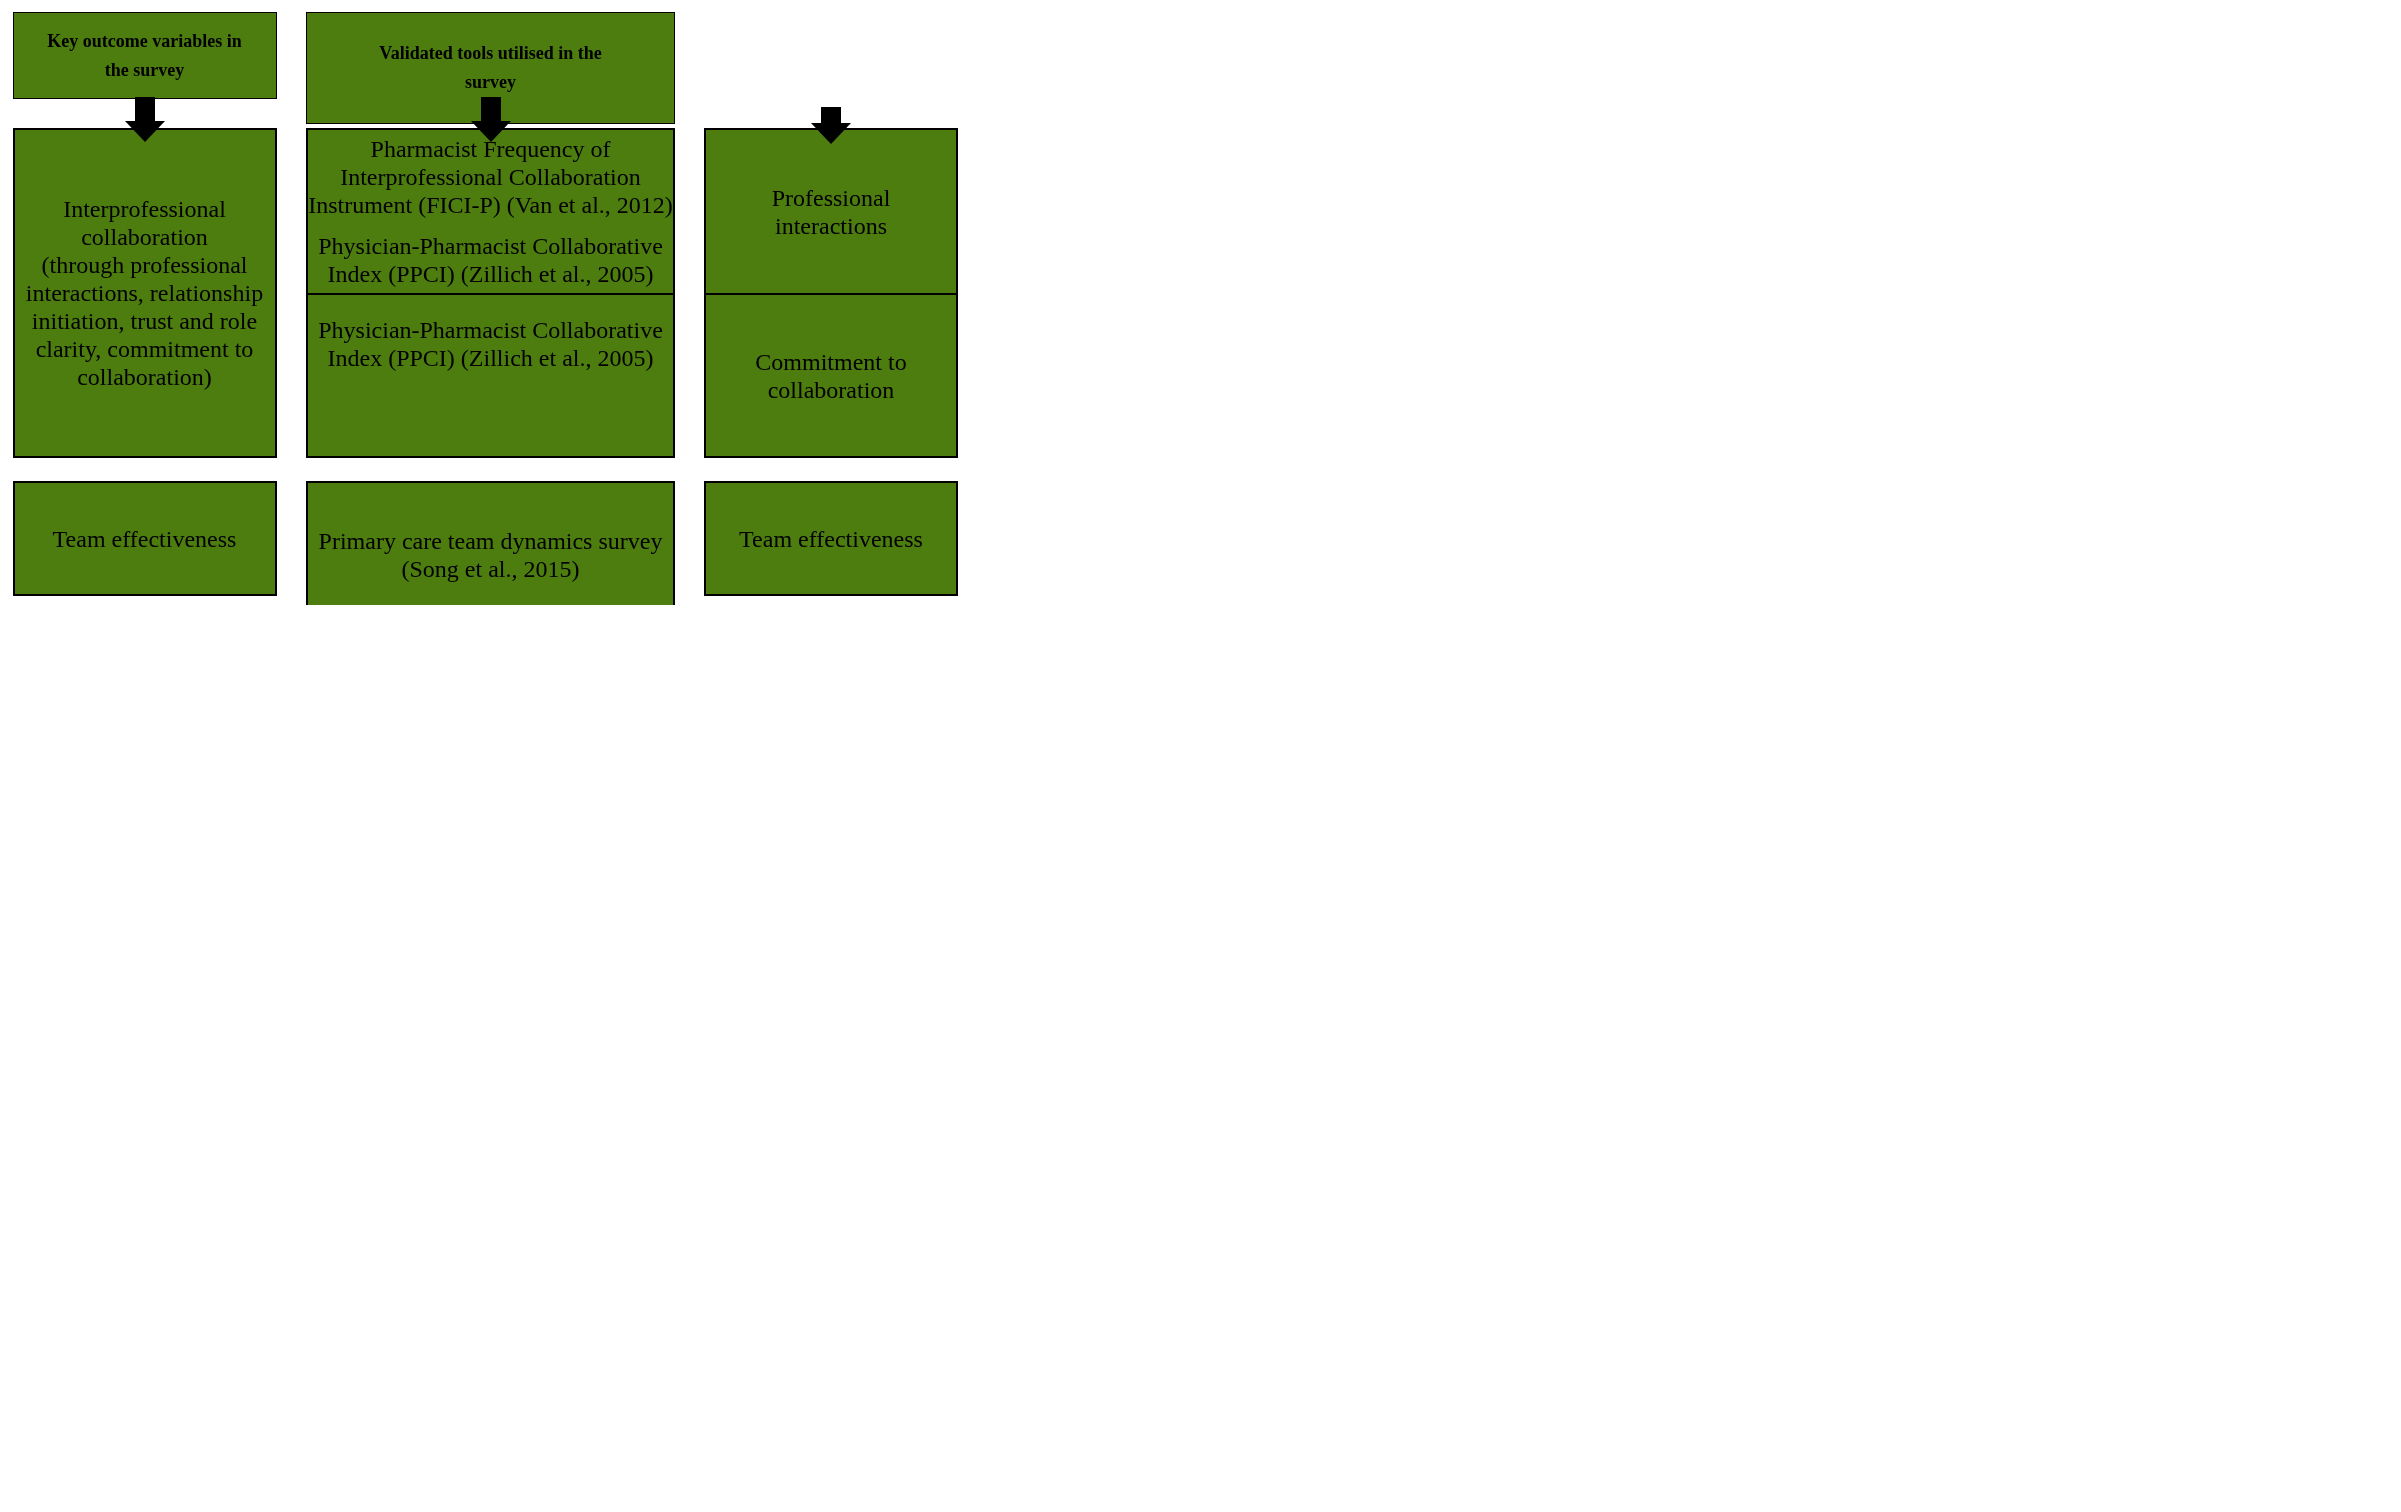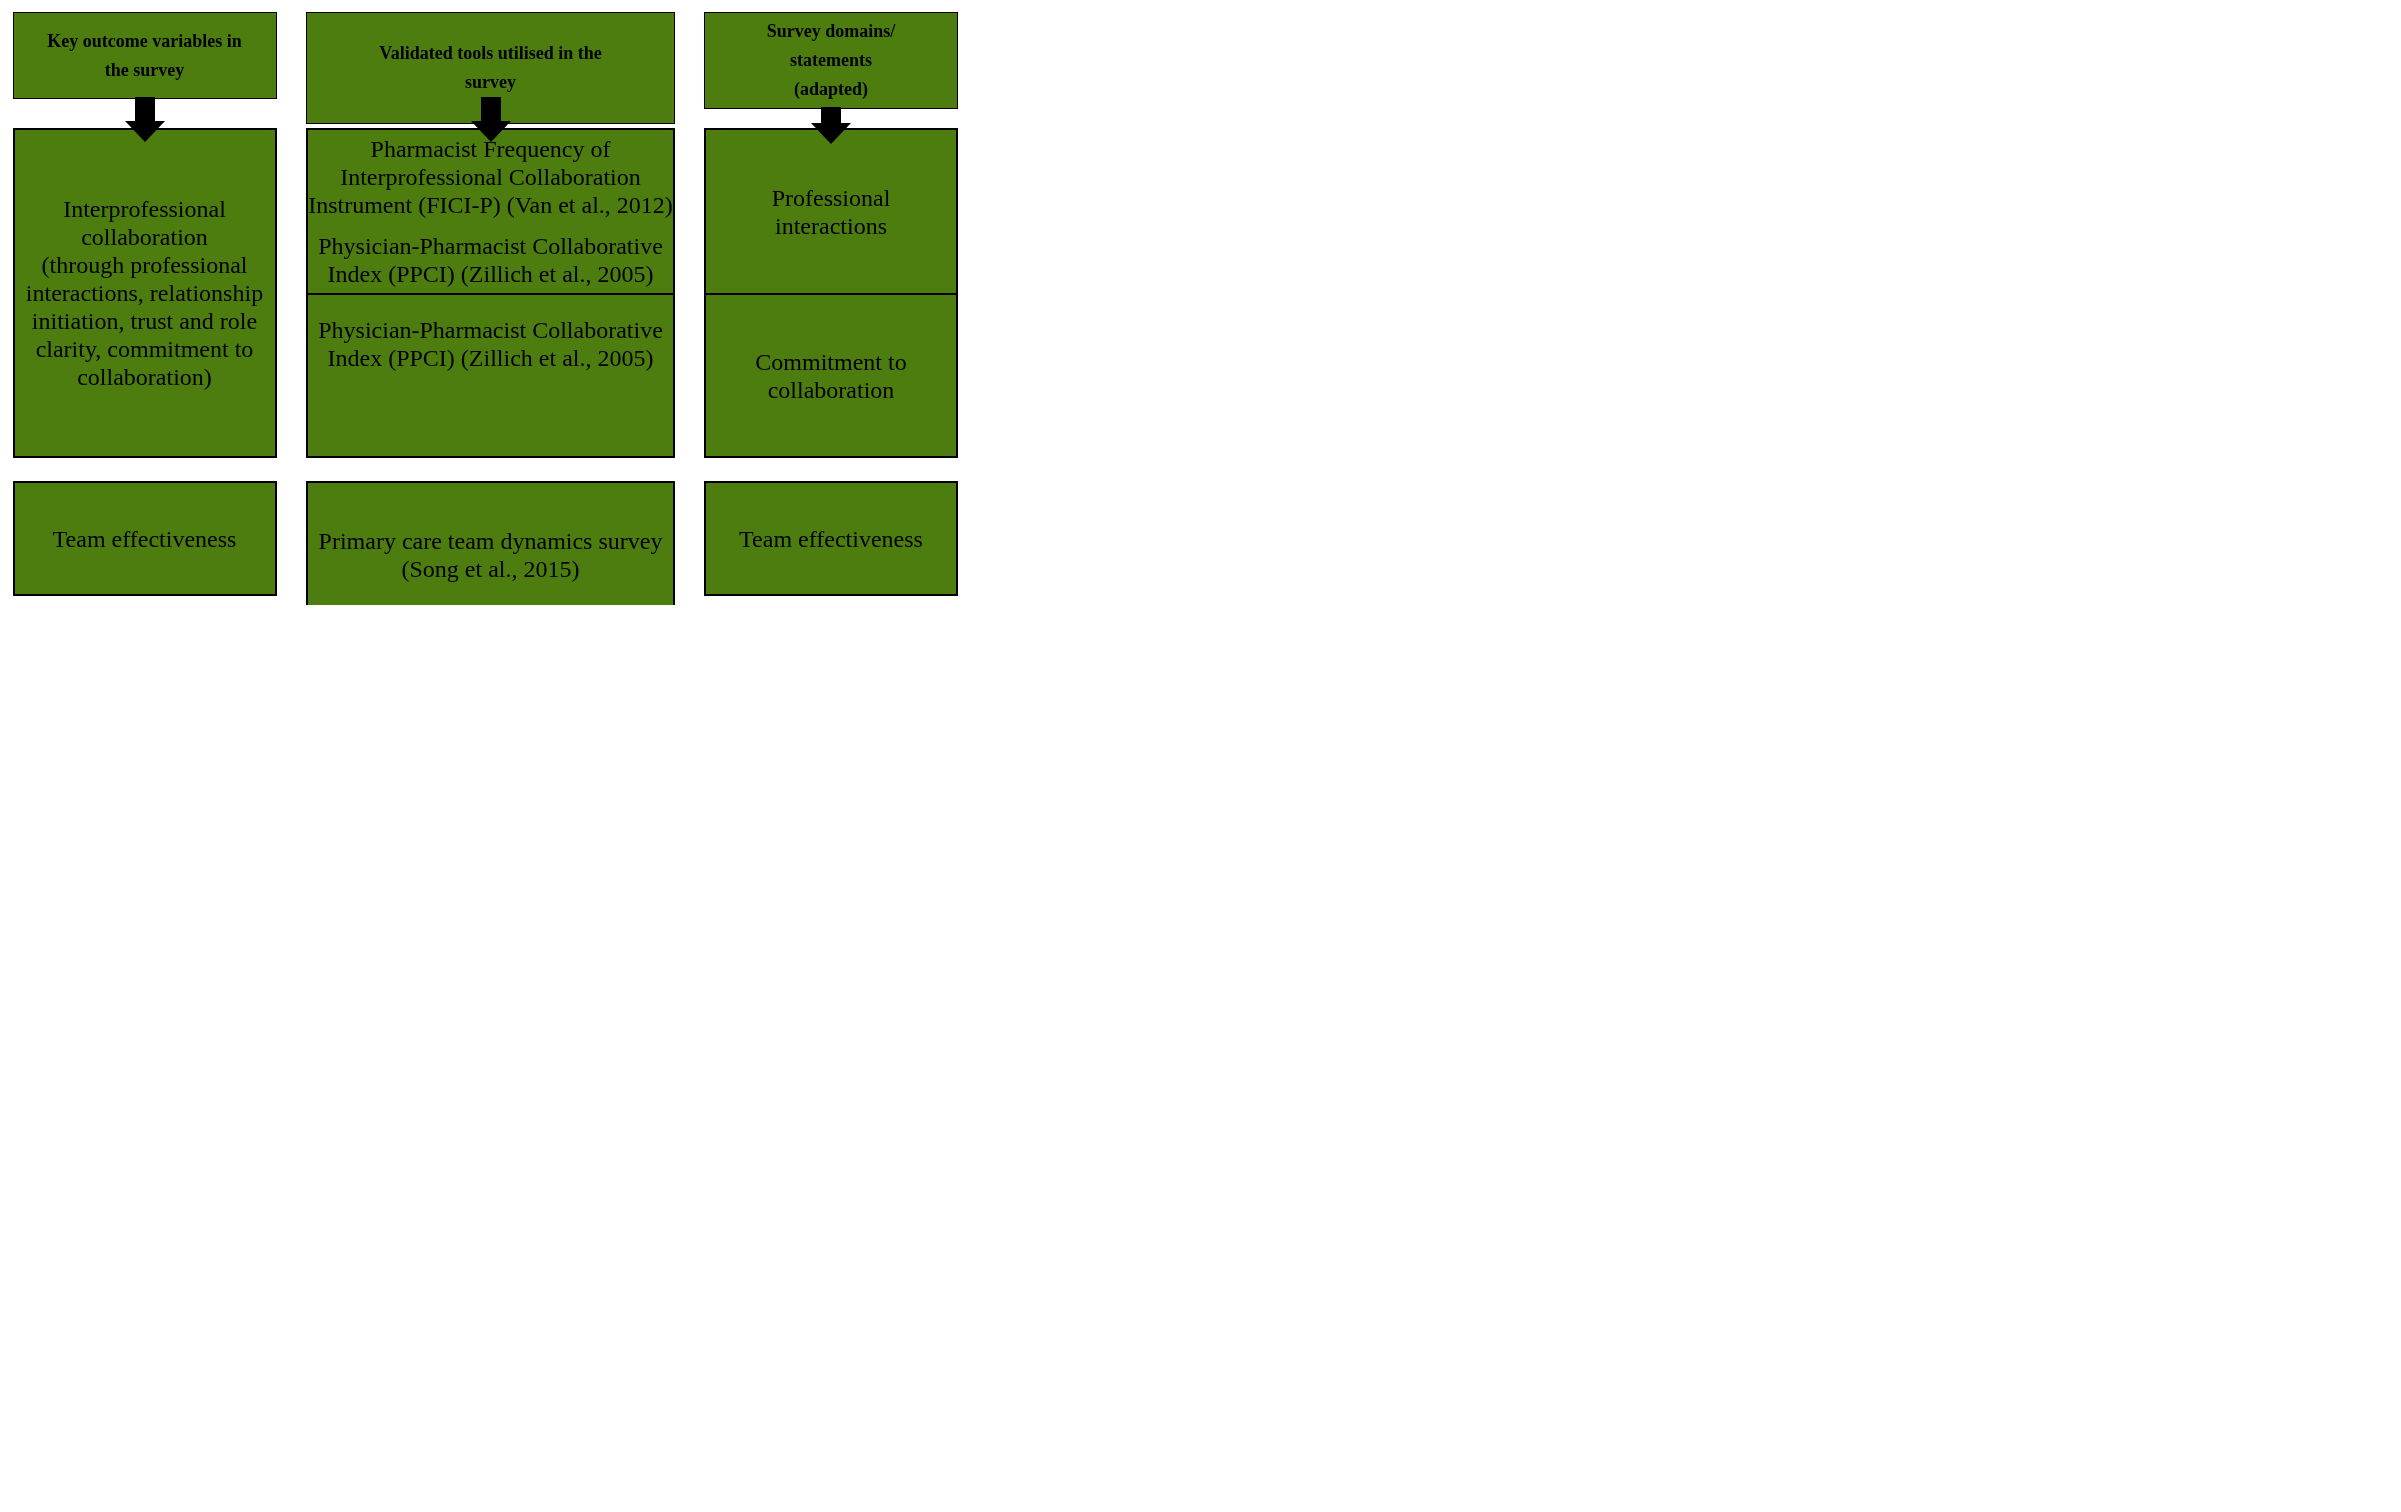--- a/index.html
+++ b/index.html
@@ -88,25 +88,20 @@
   <div class="box header" style="left:12.5px; top:12px; width:264px; height:87px;">
     <div class="txt hdr">Key outcome variables in
 the survey</div>
   </div>
 
   <div class="box header" style="left:306px; top:12px; width:369px; height:112px;">
     <div class="txt hdr">Validated tools utilised in the
 survey</div>
   </div>
 
-  <div class="box header" style="left:704px; top:12px; width:254px; height:97px;">
-    <div class="txt hdr">Survey domains/
-statements
-(adapted)</div>
-  </div>
 
   <div class="arrow" style="left:124px; top:97px;">
     <div class="arrow-stem"></div>
     <div class="arrow-head"></div>
   </div>
 
   <div class="arrow" style="left:470px; top:97px;">
     <div class="arrow-stem"></div>
     <div class="arrow-head"></div>
   </div>

